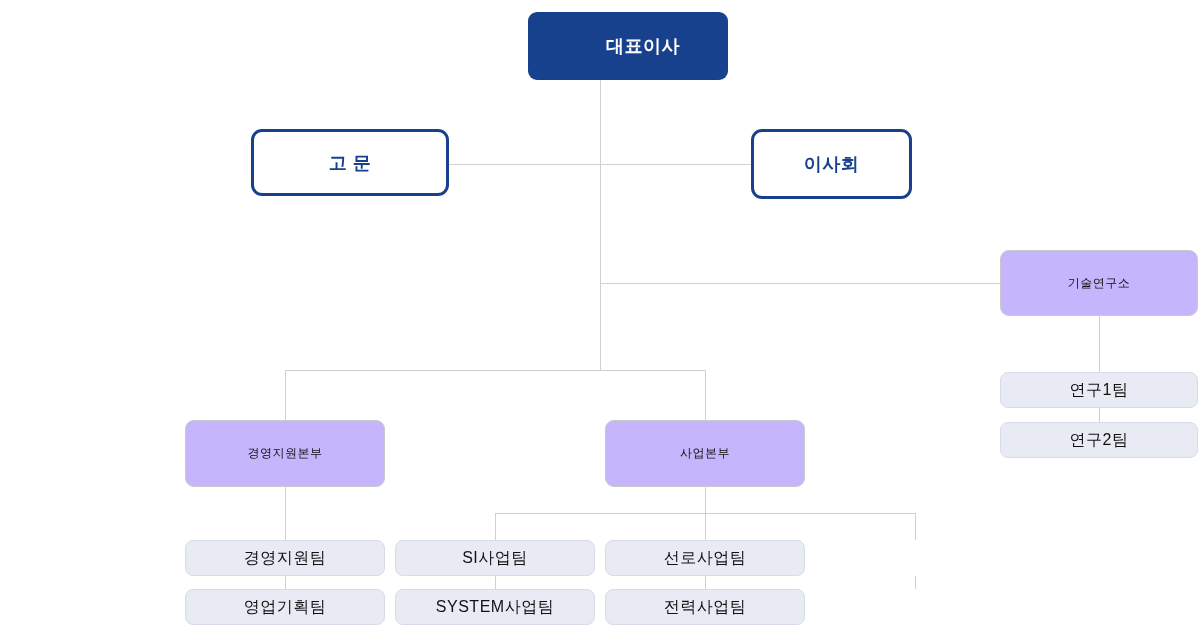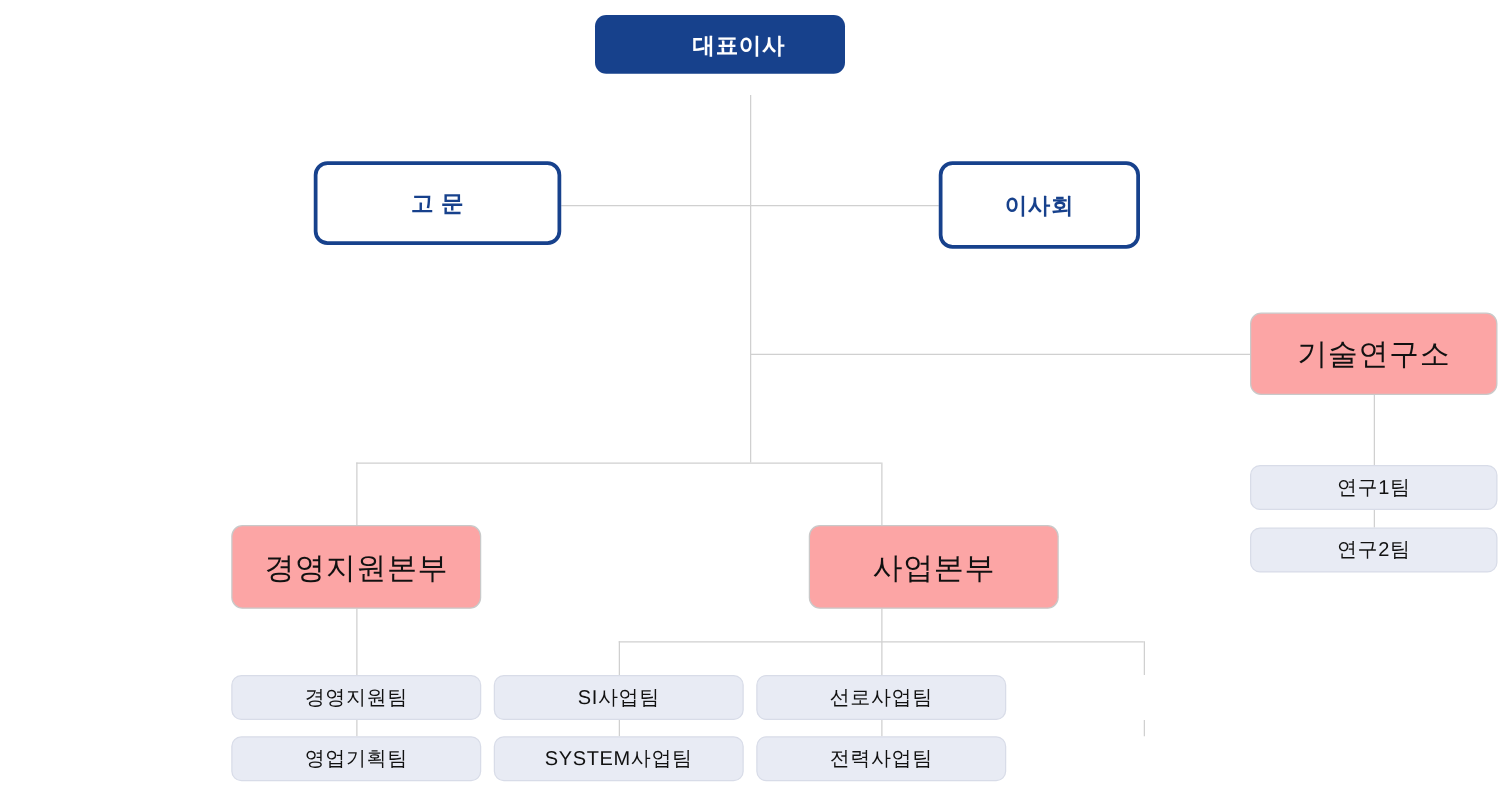--- a/index.html
+++ b/index.html
@@ -45,24 +45,24 @@
   .node-outline {
     background: #ffffff;
     border: 3px solid var(--primary-blue, #17418c);
     color: var(--primary-blue, #17418c);
     font-size: 18px;
     font-weight: bold;
     border-radius: 11px;
   }
   
   .node-white {
-    background: #fca5a5;
+    background: #c4b5fd;
     border: 1px solid var(--white-node-border, #c9c9c9);
     color: var(--text-dark, #111111);
-    font-size: 24px;
+    font-size: 12px;
     font-weight: 400;
     border-radius: 9px;
   }
   
   .node-light {
     background: var(--light-node-fill, #e8ebf4);
     border: 1px solid var(--light-node-border, #d8dce8);
     color: var(--text-dark, #111111);
     font-size: 16px;
     font-weight: 400;
@@ -86,31 +86,31 @@
   <div class="vline" style="left:285px; top:576px; height:13px;"></div>
   <div class="vline" style="left:705px; top:487px; height:26px;"></div>
   <div class="hline" style="left:495px; top:513px; width:420px;"></div>
   <div class="vline" style="left:495px; top:513px; height:27px;"></div>
   <div class="vline" style="left:705px; top:513px; height:27px;"></div>
   <div class="vline" style="left:915px; top:513px; height:27px;"></div>
   <div class="vline" style="left:495px; top:576px; height:13px;"></div>
   <div class="vline" style="left:705px; top:576px; height:13px;"></div>
   <div class="vline" style="left:915px; top:576px; height:13px;"></div>
 
-  <div class="node node-primary" style="left:476px; top:12px; width:200px; height:47px;padding-left:30px;">대표이사</div>
+  <div class="node node-primary" style="left:528px; top:12px; width:200px; height:68px;padding-left:30px;">대표이사</div>
 
   <div class="node node-outline" style="left:251px; top:129px; width:198px; height:67px;">고 문</div>
   <div class="node node-outline" style="left:751px; top:129px; width:161px; height:70px;">이사회</div>
 
   <div class="node node-white" style="left:1000px; top:250px; width:198px; height:66px;">기술연구소</div>
   <div class="node node-light" style="left:1000px; top:372px; width:198px; height:36px;">연구1팀</div>
   <div class="node node-light" style="left:1000px; top:422px; width:198px; height:36px;">연구2팀</div>
 
   <div class="node node-white" style="left:185px; top:420px; width:200px; height:67px;">경영지원본부</div>
-  <div class="node node-white" style="left:605px; top:420px; width:200px; height:67px;margin-left:42px;">사업본부</div>
+  <div class="node node-white" style="left:605px; top:420px; width:200px; height:67px;">사업본부</div>
 
   <div class="node node-light" style="left:185px; top:540px; width:200px; height:36px;">경영지원팀</div>
   <div class="node node-light" style="left:395px; top:540px; width:200px; height:36px;">SI사업팀</div>
   <div class="node node-light" style="left:605px; top:540px; width:200px; height:36px;">선로사업팀</div>
 
   <div class="node node-light" style="left:185px; top:589px; width:200px; height:36px;">영업기획팀</div>
   <div class="node node-light" style="left:395px; top:589px; width:200px; height:36px;">SYSTEM사업팀</div>
   <div class="node node-light" style="left:605px; top:589px; width:200px; height:36px;">전력사업팀</div>
 
 </div>

